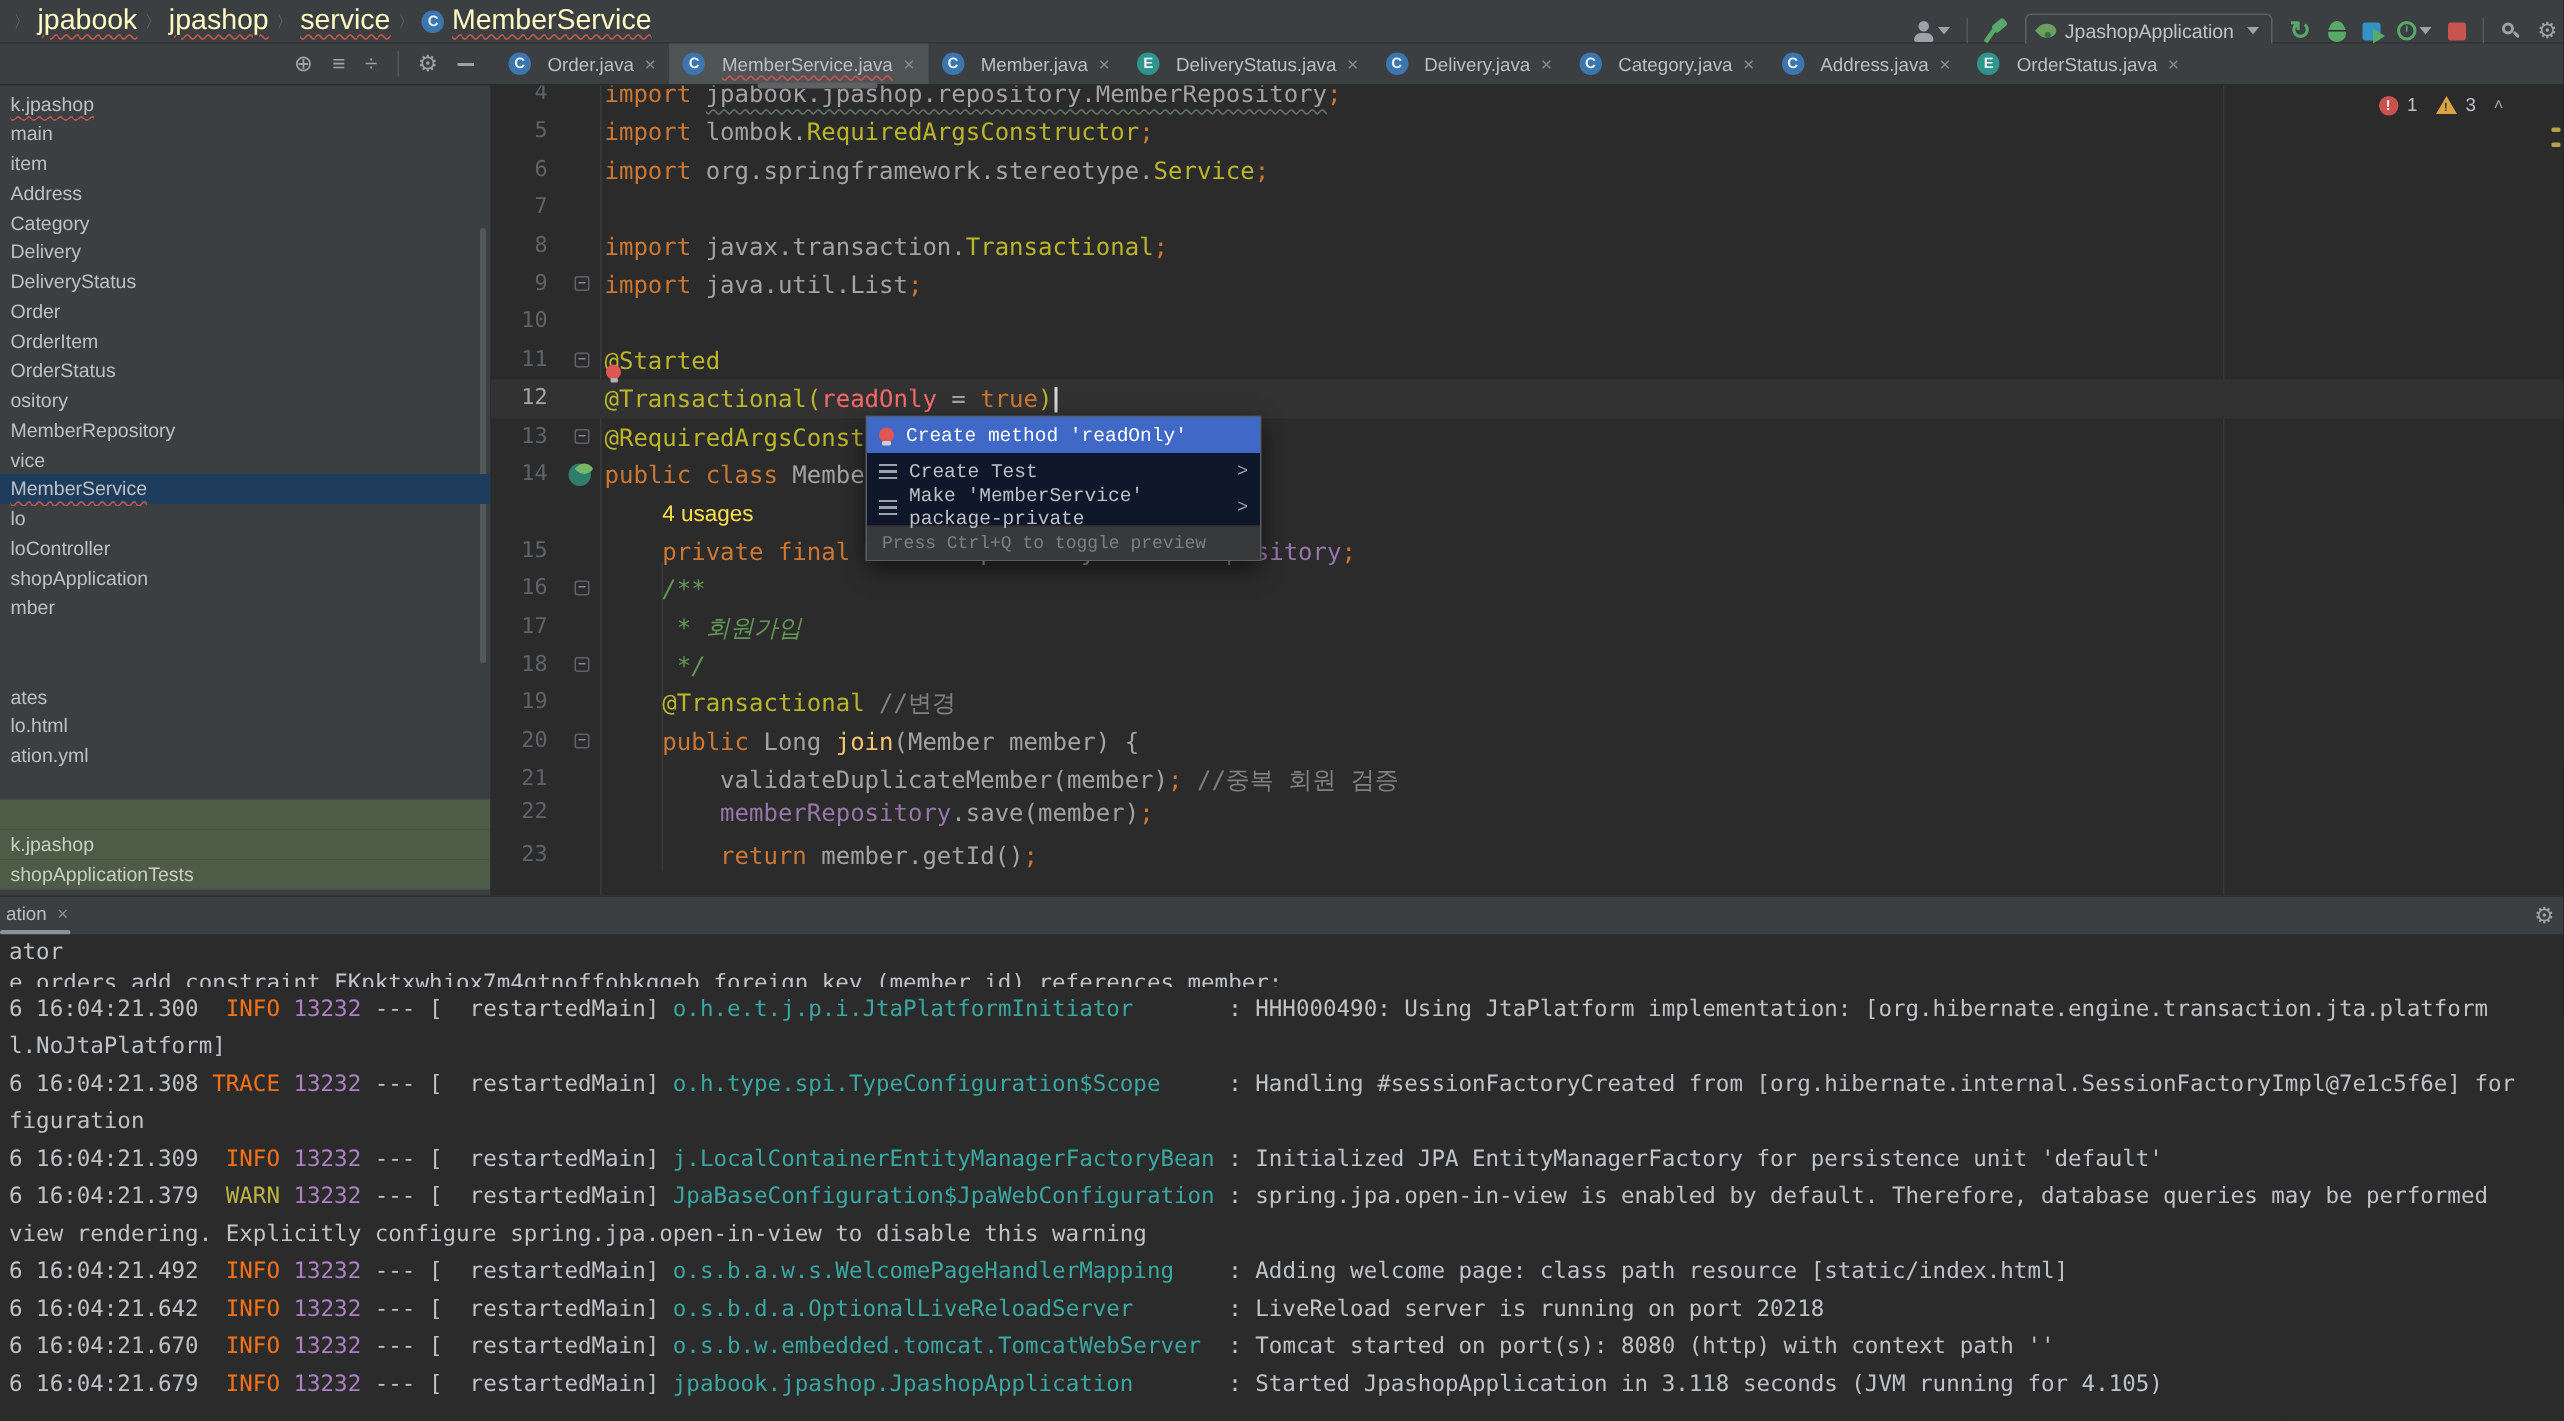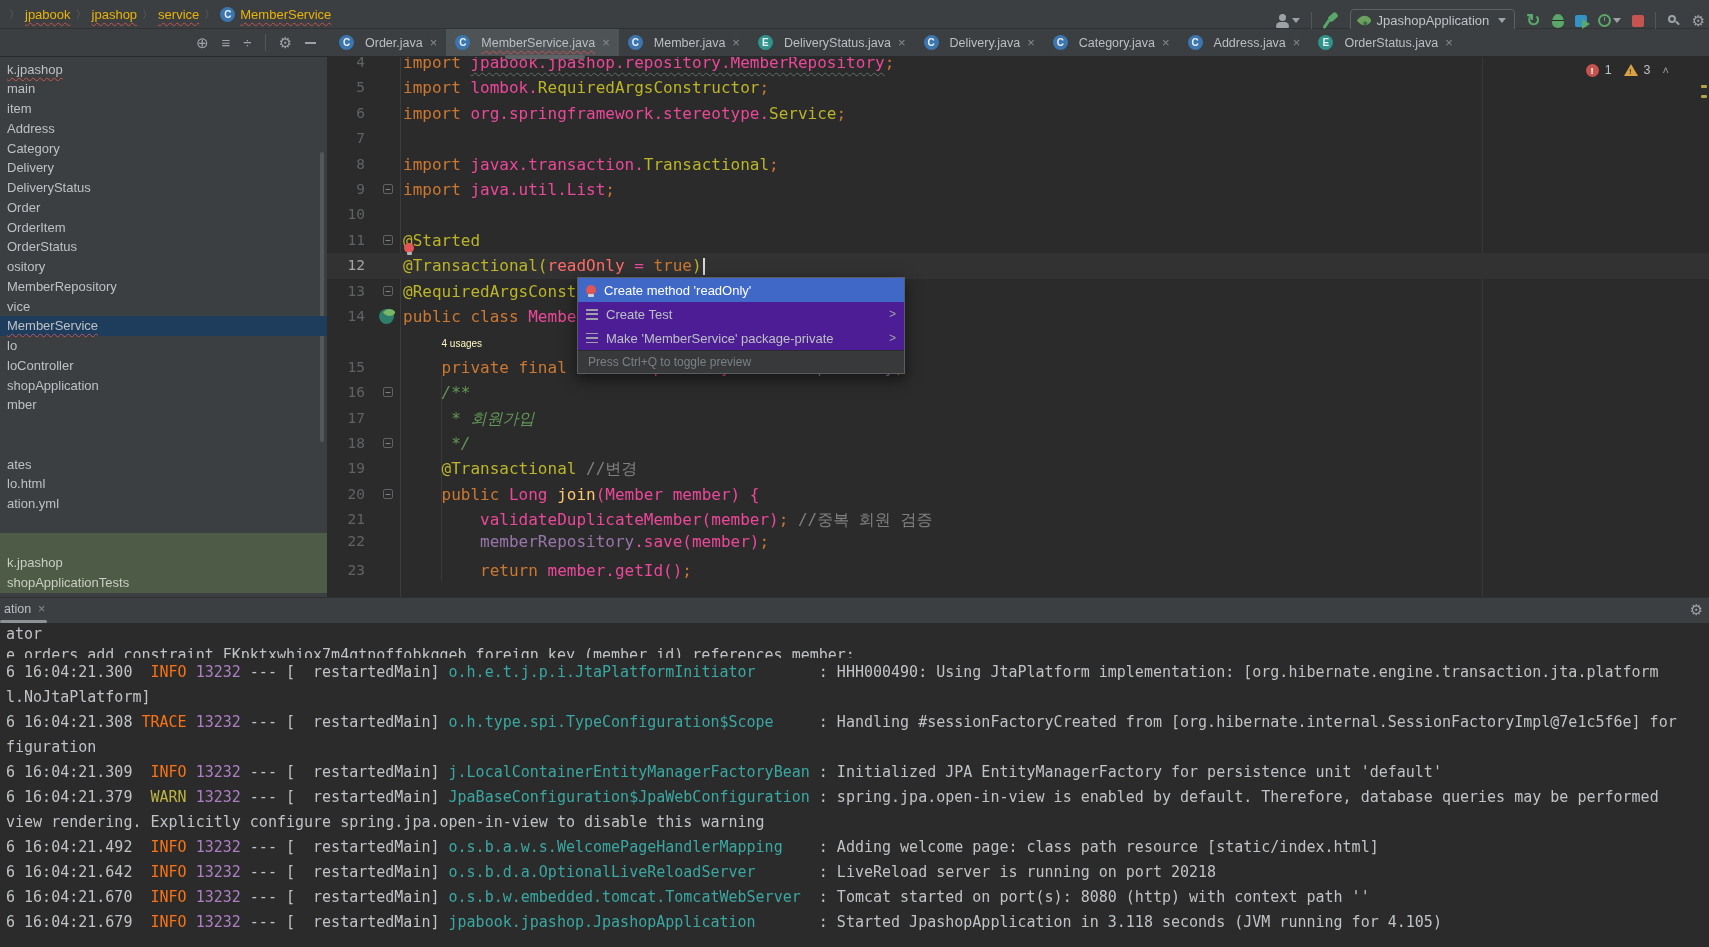--- a/index.html
+++ b/index.html
@@ -4,21 +4,21 @@
 <style>
   html,body{margin:0;padding:0;background:#2b2b2b;}
   #root{position:relative;width:1709px;height:947px;background:#2b2b2b;overflow:hidden;
         font-family:"Liberation Sans",sans-serif;-webkit-font-smoothing:antialiased;}
 
   
   .bar-breadcrumb{position:absolute;left:0;top:0;width:100%;height:29px;background:#3c3f41;
     border-bottom:1px solid #303233;box-sizing:border-box;display:flex;align-items:center;padding-left:4px;}
   .crumbs{display:flex;align-items:center;}
   .crumb-sep{color:#6a6e72;font-size:11px;margin:0 5px;}
-  .crumb{color:#eab308;font-size:13px;text-decoration:underline wavy #c75450 1px;text-underline-offset:3px;cursor:default;}
+  .crumb{color:#fef9c3;font-size:19px;text-decoration:underline wavy #c75450 1px;text-underline-offset:3px;cursor:default;}
   .cicon{display:inline-flex;width:15px;height:15px;border-radius:50%;color:#e8eef3;font-size:10px;font-weight:bold;
     align-items:center;justify-content:center;margin-right:5px;flex:none;font-family:"Liberation Sans",sans-serif;}
   .cicon.c{background:#3b76af;}
   .cicon.e{background:#2e948c;}
 
   .hdr-controls{position:absolute;right:4px;top:0;height:41px;display:flex;align-items:center;gap:11px;}
   .vdiv{width:1px;height:17px;background:#545759;}
   .ico{color:#9da2a8;font-size:15px;line-height:1;cursor:default;}
   .i-user{position:relative;width:15px;height:14px;}
   .i-user::before{content:"";position:absolute;left:4px;top:0;width:7px;height:7px;border-radius:50%;background:#9da2a8;}
@@ -65,41 +65,41 @@
   .gutter-sep{position:absolute;left:73px;top:0;width:1px;height:100%;background:#3a3d3f;}
   .margin-line{position:absolute;left:1155px;top:0;width:1px;height:100%;background:#373737;}
   .indent-guide{position:absolute;width:1px;background:#3a3a3a;}
   .eline{position:absolute;left:0;width:100%;height:25.4px;}
   .eline.current{background:#323232;}
   .lnum{position:absolute;left:0;top:0;width:38px;height:25.4px;line-height:25.4px;text-align:right;color:#606366;font-size:14.5px;}
   .eline.current .lnum{color:#a6a6a6;}
   .fold{position:absolute;left:56px;top:7px;width:10px;height:10px;border:1px solid #606366;border-radius:2px;background:#2b2b2b;
     color:#9da2a8;font-size:9px;line-height:9px;text-align:center;box-sizing:border-box;}
   .code{position:absolute;left:76px;top:0;height:25.4px;line-height:25.4px;white-space:pre;}
-  .kw{color:#cc7832;} .ann{color:#bbb529;} .def{color:#ec4899;} .mdecl{color:#ffc66d;}
+  .kw{color:#cc7832;} .ann{color:#bbb529;} .def{color:#a3a3a3;} .mdecl{color:#ffc66d;}
   .field{color:#9876aa;} .doc{color:#629755;font-style:italic;} .cmt{color:#808080;} .err{color:#ff6b68;}
   .sqg{text-decoration:underline wavy #5d7263 1px;text-underline-offset:4px;}
-  .inlay{color:#fef9c3;font-size:10px;font-family:"Liberation Sans",sans-serif;font-style:normal;margin-top:40px;}
+  .inlay{color:#fde047;font-size:15px;font-family:"Liberation Sans",sans-serif;font-style:normal;margin-top:40px;}
   .caret{display:inline-block;width:2px;height:17px;background:#d6d6d6;vertical-align:text-bottom;margin-left:1px;}
   .bean{position:absolute;left:52px;top:5px;width:15px;height:15px;border-radius:50%;background:#2f7d6b;}
   .bean::after{content:"";position:absolute;left:6px;top:-1px;width:9px;height:9px;background:#77b767;border-radius:0 80% 2px 80%;transform:rotate(-45deg);}
   .bulb{position:absolute;left:77px;top:15px;width:10px;height:10px;border-radius:50%;background:#e05555;z-index:6;}
   .bulb::after{content:"";position:absolute;left:2.5px;top:9px;width:5px;height:3px;background:#b0b3b5;border-radius:1px;}
   .inspect{position:absolute;right:40px;top:6px;display:flex;align-items:center;gap:6px;color:#bcc0c4;font-size:12.5px;font-family:"Liberation Sans",sans-serif;}
   .err-dot{width:13px;height:13px;border-radius:50%;background:#c7524e;color:#fff;font-size:9.5px;font-weight:bold;
     display:flex;align-items:center;justify-content:center;}
   .warn-tri{position:relative;width:0;height:0;border-left:7px solid transparent;border-right:7px solid transparent;border-bottom:12px solid #d9a343;margin-left:6px;}
   .warn-tri i{position:absolute;left:-1.5px;top:3px;font-style:normal;color:#3c3f41;font-size:8px;font-weight:bold;}
   .chev-up{color:#9da2a8;font-size:11px;margin-left:6px;}
   .mark{position:absolute;right:2px;width:6px;height:3px;border-radius:1px;}
   .hthumb{position:absolute;left:505px;top:55px;width:80px;height:4px;background:#5e6264;border-radius:2px;z-index:5;}
 
   
-  .popup{position:absolute;left:577px;top:277px;width:328px;background:#4c1d95;border:1px solid #5b5e60;z-index:20;
-    box-shadow:0 5px 14px rgba(0,0,0,.55);box-sizing:border-box;}
+  .popup{position:absolute;left:577px;top:277px;width:264px;background:#0f172a;border:1px solid #5b5e60;z-index:20;
+    box-shadow:0 5px 14px rgba(0,0,0,.55);box-sizing:border-box;font-family:Liberation Mono, monospace;}
   .prow{height:24px;display:flex;align-items:center;gap:8px;padding:0 8px;font-size:13px;color:#bcc0c4;cursor:default;}
   .prow.sel{background:#4068c7;color:#fff;}
   .prow .sub{margin-left:auto;color:#9da2a8;font-size:12px;}
   .i-bulbs{width:10px;height:10px;border-radius:50%;background:#e05555;position:relative;flex:none;}
   .i-bulbs::after{content:"";position:absolute;left:2px;top:9px;width:6px;height:2.5px;background:#cfd2d4;border-radius:1px;}
   .i-fix{width:12px;height:11px;flex:none;background:repeating-linear-gradient(to bottom,#9da2a8 0 1.5px,transparent 1.5px 4.5px);}
   .pfoot{height:22px;background:#37393b;border-top:1px solid #2a2c2d;color:#7c8084;font-size:12px;display:flex;align-items:center;padding:0 10px;}
 
   
   .chead{position:absolute;left:0;top:597px;width:100%;height:26px;background:#3c3f41;border-top:1px solid #2e3031;box-sizing:border-box;}

